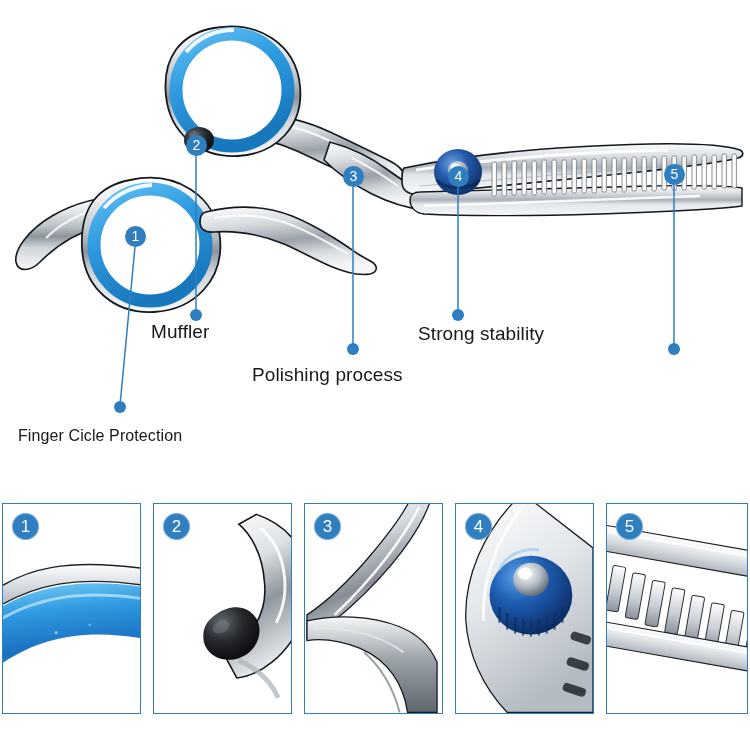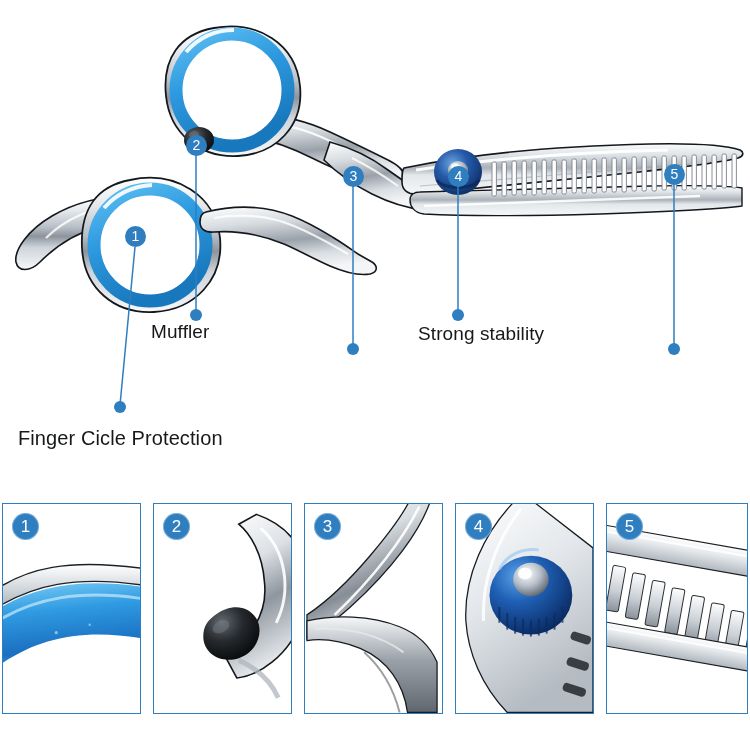--- a/index.html
+++ b/index.html
@@ -42,21 +42,21 @@
   
   .callout-label {
     position: absolute;
     white-space: nowrap;
     color: #16181a;
     font-size: 19px;
     font-weight: 400;
     letter-spacing: 0.1px;
     line-height: 1;
   }
-  .callout-label.lbl-finger { left: 18px;  top: 428px; font-size: 20px; }
+  .callout-label.lbl-finger { left: 18px;  top: 428px; font-size: 16px; }
   .callout-label.lbl-muffler{ left: 151px; top: 322px; }
   .callout-label.lbl-polish { left: 252px; top: 365px; }
   .callout-label.lbl-strong { left: 396px; top: 324px; margin-left: 22px; }
   .callout-label.lbl-teeth  { left: 574px; top: 365px; }
 
   
   .panels {
     position: absolute;
     left: 0;
     top: 503px;
@@ -295,20 +295,21 @@
     </svg>
 
     <div class="hero-badge b1">1</div>
     <div class="hero-badge b2">2</div>
     <div class="hero-badge b3">3</div>
     <div class="hero-badge b4">4</div>
     <div class="hero-badge b5">5</div>
 
     <div class="callout-label lbl-finger">Finger Cicle Protection</div>
     <div class="callout-label lbl-muffler">Muffler</div>
+    <div class="callout-label lbl-polish">Polishing process</div>
     <div class="callout-label lbl-strong">Strong stability</div>
   </div>
 
   <div class="panels">
 
     <div class="panel p1">
       <svg class="panel-art" viewBox="0 0 139 211">
         <defs>
           <linearGradient id="p1ring" x1="0" y1="0" x2="0.2" y2="1">
             <stop offset="0%" stop-color="#7fd0f7"></stop>

